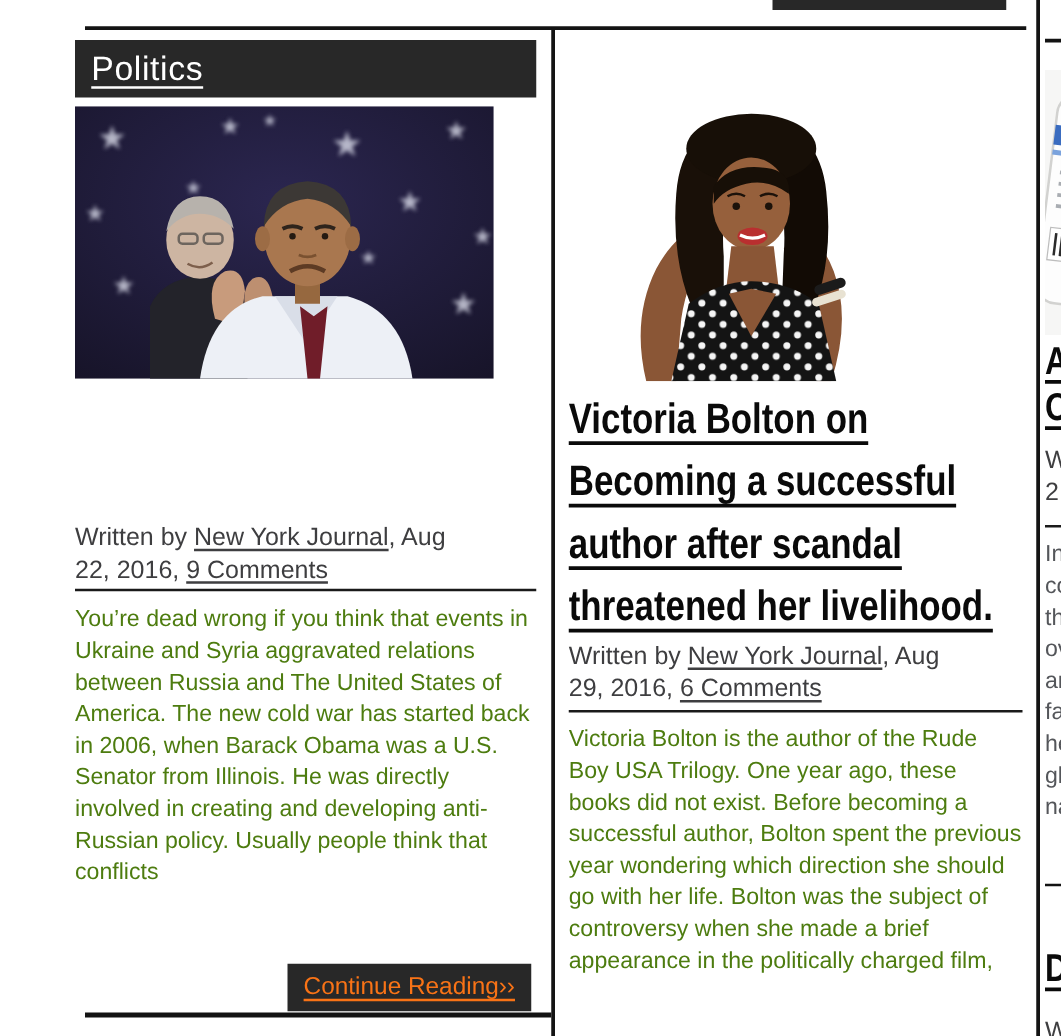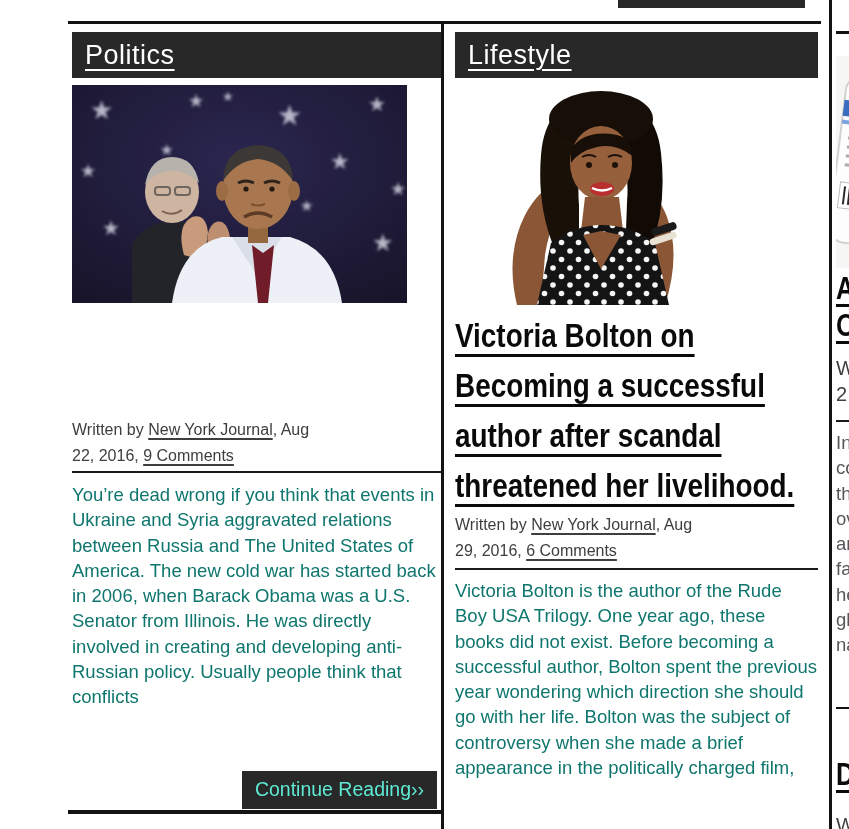--- a/index.html
+++ b/index.html
@@ -17,29 +17,29 @@
 
   
   .col { position:absolute; top:32px; }
 
   
   .headline { display:block; color:#0a0a0a; }
   .headline-line { display:block; white-space:nowrap; transform:scaleX(0.82); transform-origin:0 50%;
                    font-weight:bold; font-size:34px; line-height:50px; color:#0a0a0a;
                    text-decoration:underline; text-decoration-thickness:3px; text-underline-offset:7px; }
 
-  .meta { font-size:16px; line-height:26px; color:#3e3e40; }
+  .meta { font-size:20px; line-height:26px; color:#3e3e40; }
   .meta a { color:#3e3e40; text-decoration:underline; text-decoration-thickness:2px; text-underline-offset:3px; }
 
   .meta-rule { height:2px; background:#1a1a1a; }
 
-  .excerpt { font-size:18.5px; line-height:25.3px; color:#0f766e; }
-
-  .continue-btn { display:inline-block; background:#282828; color:#5eead4; font-size:19.5px;
-                  padding:7px 13px 8px 13px; text-decoration-thickness:1.5px;
+  .excerpt { font-size:18.5px; line-height:25.3px; color:#4d7c0f; }
+
+  .continue-btn { display:inline-block; background:#282828; color:#f97316; font-size:19.5px;
+                  padding:7px 13px 8px 13px; text-decoration:underline; text-decoration-thickness:1.5px;
                   text-underline-offset:4px; white-space:nowrap; }
 
   .article-img { display:block; }
 
   
   .side-title-line { display:block; white-space:nowrap; transform:scaleX(0.82); transform-origin:0 50%;
                      font-weight:bold; font-size:31px; line-height:37px; color:#0a0a0a;
                      text-decoration:underline; text-decoration-thickness:3px; text-underline-offset:5px; }
   .side-meta-line { display:block; font-size:20px; line-height:26px; color:#3e3e40; }
   .side-body-line { display:block; font-size:18.5px; line-height:25.3px; color:#54565a; }
@@ -49,21 +49,21 @@
 </head>
 <body>
 
 <div class="abs" style="left:618px; top:0; width:187px; height:8px; background:#282828;"></div>
 
 <div class="abs hline" style="left:68px; top:21px; width:753px; height:3px;"></div>
 <div class="abs vline" style="left:441px; top:22px; width:3px; height:807px;"></div>
 <div class="abs vline" style="left:829px; top:0; width:3px; height:829px;"></div>
 <div class="abs hline" style="left:68px; top:810px; width:373px; height:4px;"></div>
 
-<div class="col" style="left:72px; width:369px; height:797px;">
+<div class="col" style="left:60px; width:369px; height:797px;">
 
   <div class="cat-bar">
     <a class="cat-link">Politics</a>
   </div>
 
   <a class="abs" style="left:0; top:53px; width:335px; height:218px;">
     <svg class="article-img" width="335" height="218" viewBox="0 0 335 218">
       <defs>
         <radialGradient id="nightbg" cx="50%" cy="35%" r="85%">
           <stop offset="0%" stop-color="#2b2650"></stop>
@@ -126,23 +126,20 @@
 
   <div class="abs meta-rule" style="left:0; top:439px; width:369px;"></div>
 
   <p class="abs excerpt" style="left:0; top:450px; width:369px;">You’re dead wrong if you think that events in Ukraine and Syria aggravated relations between Russia and The United States of America. The new cold war has started back in 2006, when Barack Obama was a U.S. Senator from Illinois. He was directly involved in creating and developing anti-Russian policy. Usually people think that conflicts</p>
 
   <a class="continue-btn abs" style="right:4px; top:739px;">Continue Reading››</a>
 </div>
 
 <div class="col" style="left:455px; width:363px; height:797px;">
 
-  <div class="cat-bar">
-    <a class="cat-link">Lifestyle</a>
-  </div>
 
   <a class="abs" style="left:0; top:53px; width:363px; height:220px;">
     <svg class="article-img" width="363" height="220" viewBox="0 0 363 220">
       <defs>
         <pattern id="polka" width="17" height="17" patternUnits="userSpaceOnUse">
           <rect width="17" height="17" fill="#141414"></rect>
           <circle cx="4.5" cy="4.5" r="2.8" fill="#f5f5f5"></circle>
           <circle cx="13" cy="13" r="2.8" fill="#f5f5f5"></circle>
         </pattern>
       </defs>

